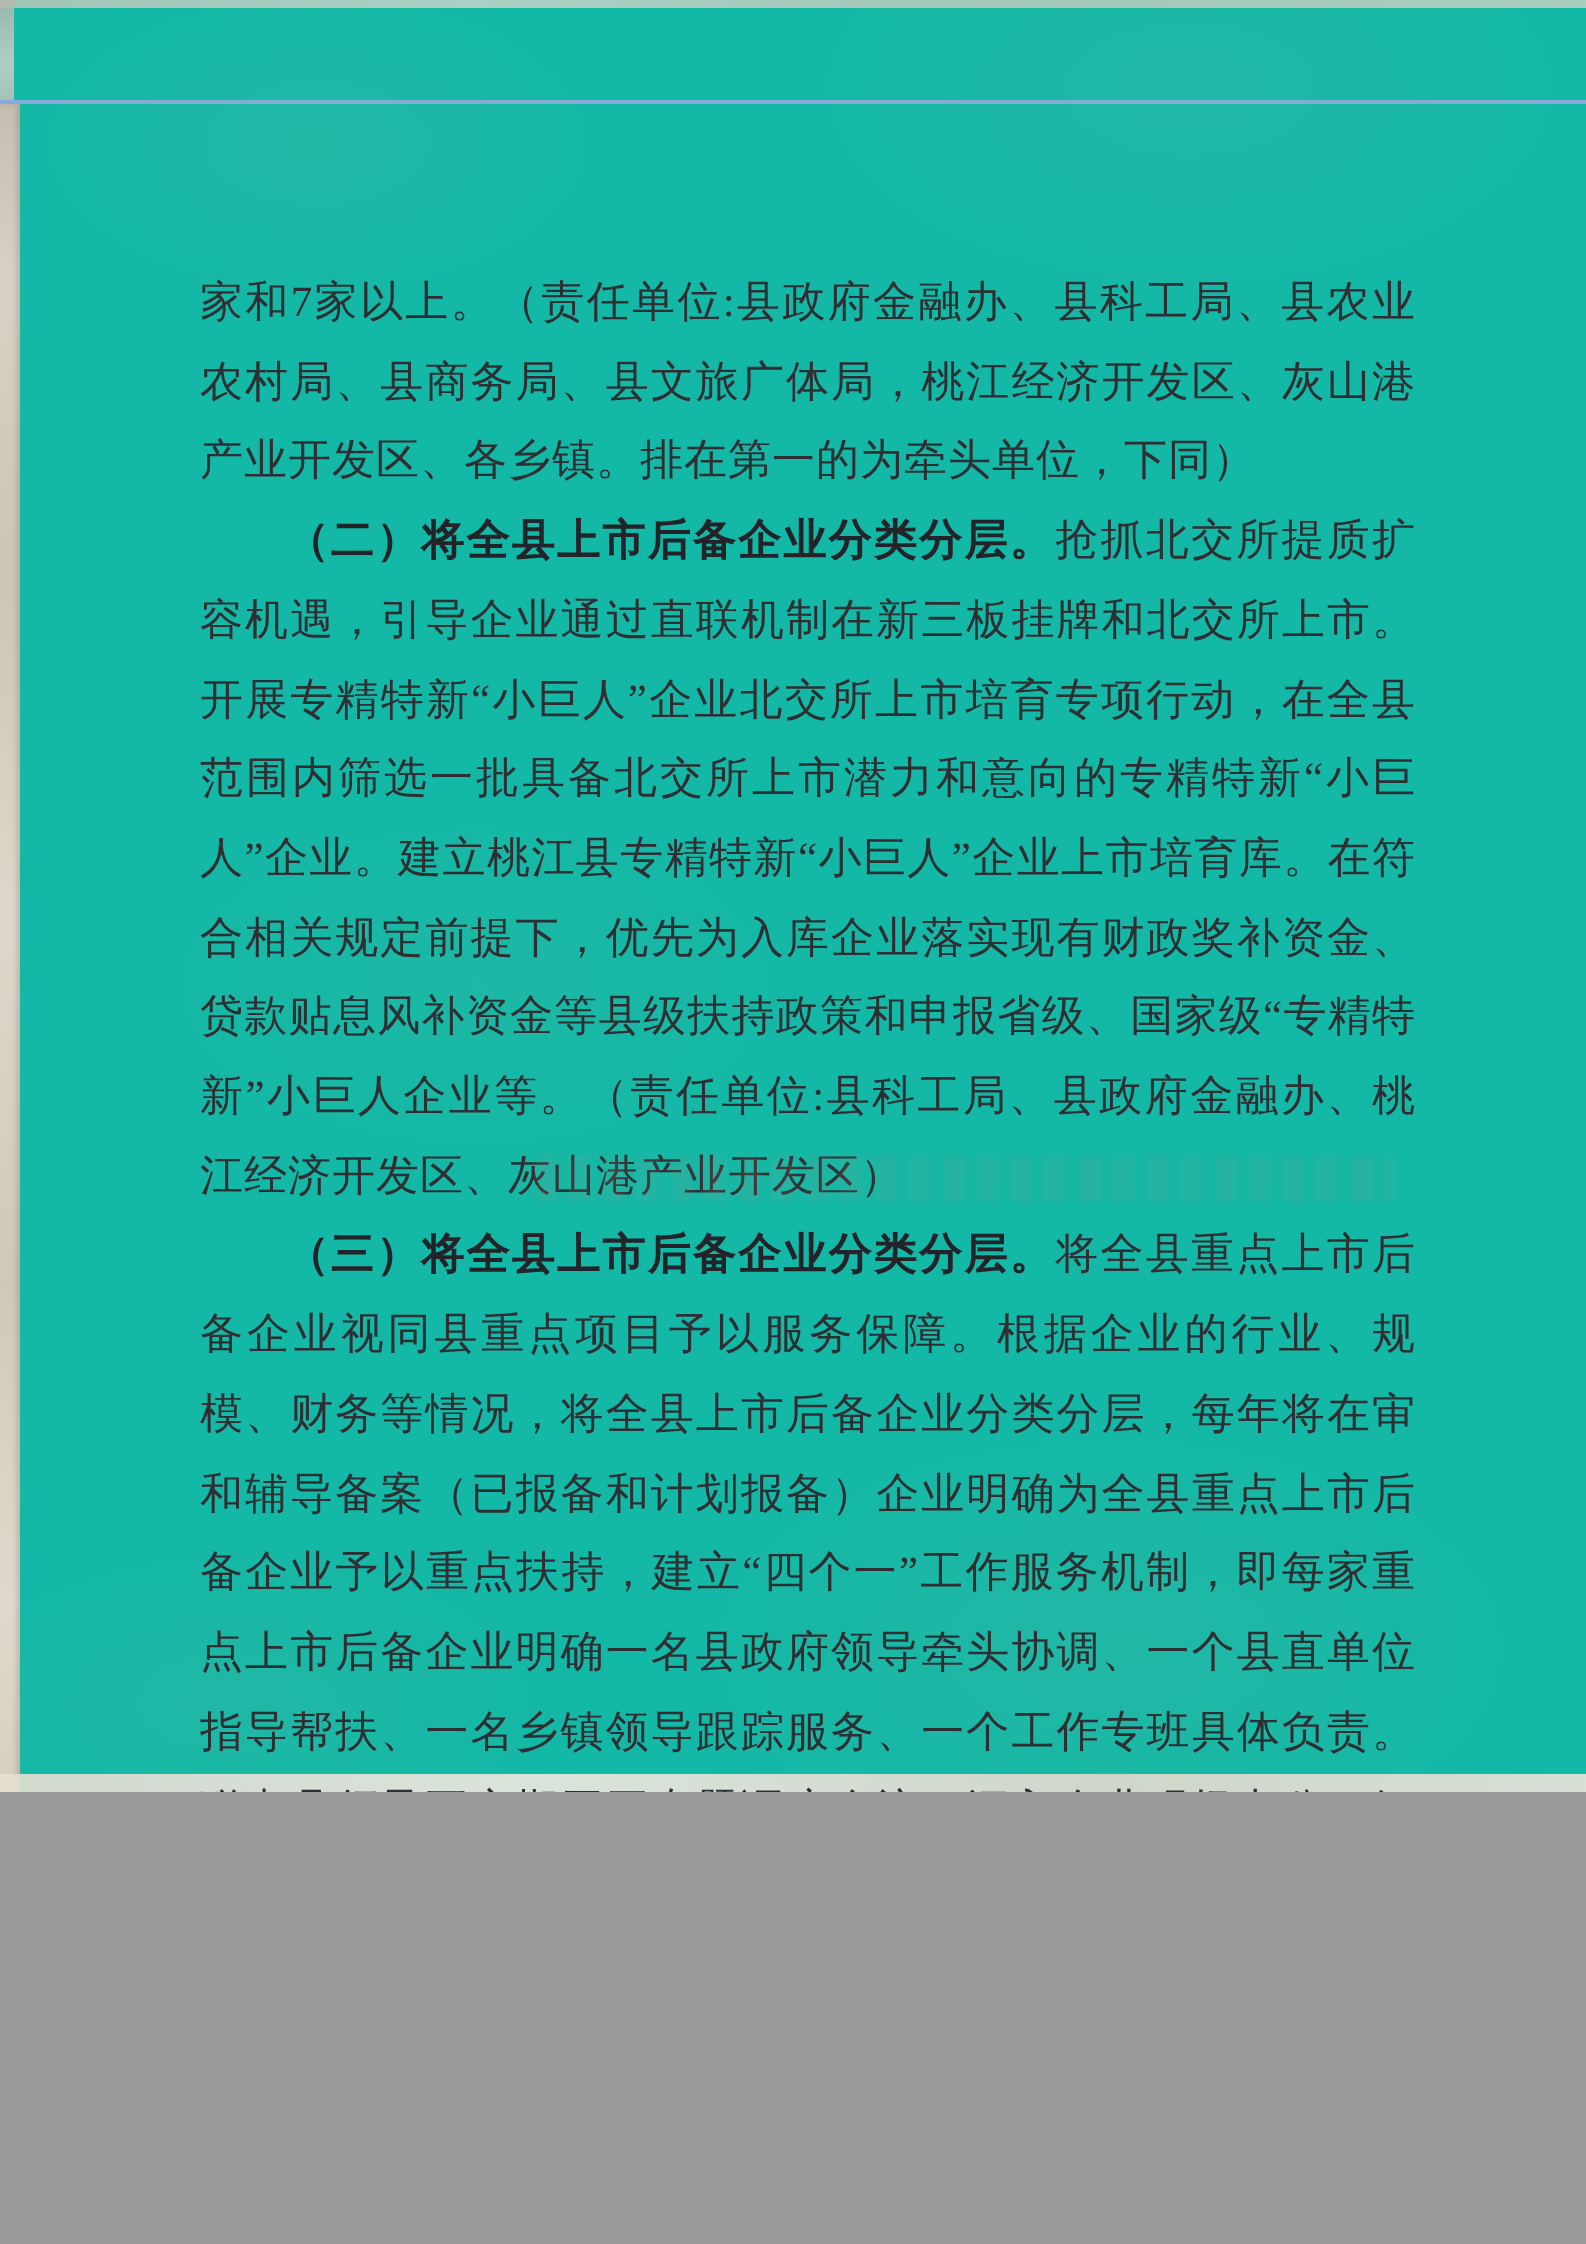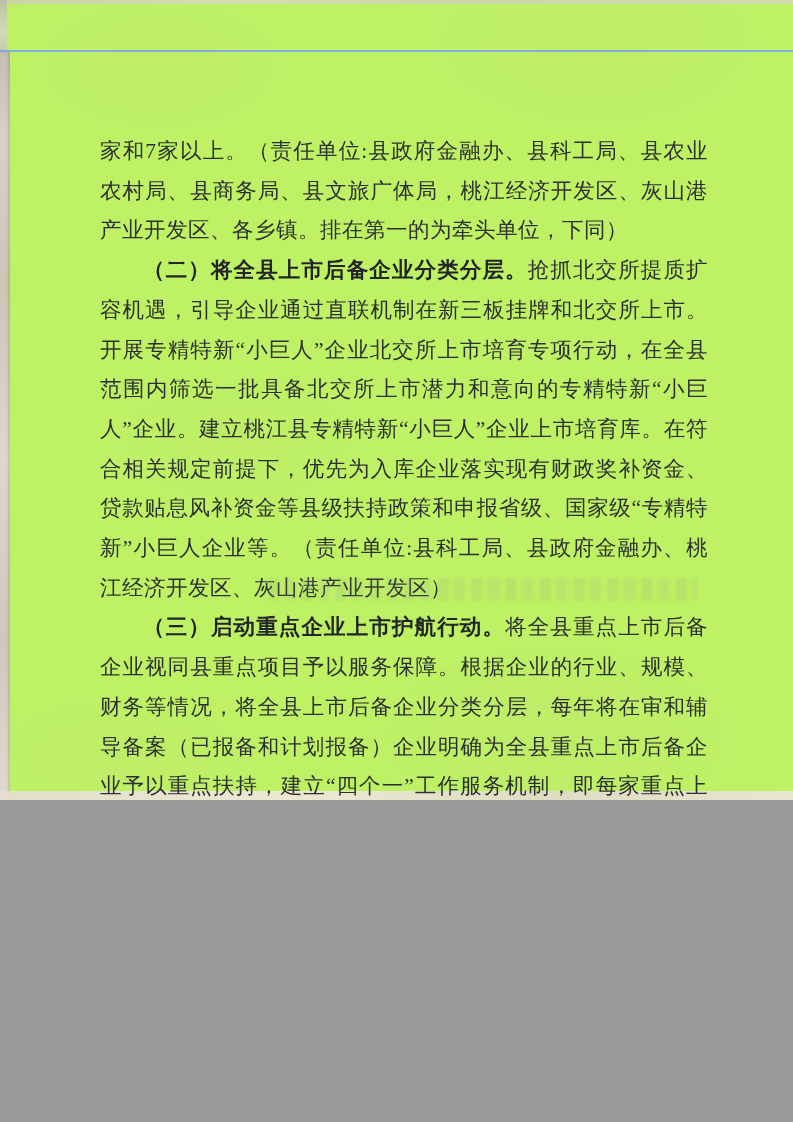--- a/index.html
+++ b/index.html
@@ -3,23 +3,23 @@
 <meta charset="utf-8">
 <style>
   html, body {
     margin: 0;
     padding: 0;
     background: #9a9a9a;
   }
   .page {
     position: relative;
     width: 793px;
-    height: 800px;
+    height: 896px;
     margin: 0 auto;
-    background: #bef264;
+    background: #14b8a6;
     overflow: hidden;
     font-family: "Liberation Serif", "DejaVu Serif", serif;
   }
   
   .page::before {
     content: "";
     position: absolute;
     inset: 0;
     background:
       radial-gradient(220px 120px at 20% 8%, rgba(190,180,160,0.08), transparent 70%),
@@ -119,21 +119,21 @@
   <div class="corner-mark"></div>
   <div class="blue-rule"></div>
   <div class="left-strip"></div>
   <div class="bottom-strip"></div>
 
   <div class="text-block">
     <p><span>家和7家以上。（责任单位:县政府金融办、县科工局、县农业农村局、县商务局、县文旅广体局，桃江经济开发区、灰山港产业开发区、各乡镇。排在第一的为牵头单位，下同）</span></p>
 
     <p class="para-indent"><span class="section-heading">（二）将全县上市后备企业分类分层。</span><span>抢抓北交所提质扩容机遇，引导企业通过直联机制在新三板挂牌和北交所上市。开展专精特新“小巨人”企业北交所上市培育专项行动，在全县范围内筛选一批具备北交所上市潜力和意向的专精特新“小巨人”企业。建立桃江县专精特新“小巨人”企业上市培育库。在符合相关规定前提下，优先为入库企业落实现有财政奖补资金、贷款贴息风补资金等县级扶持政策和申报省级、国家级“专精特新”小巨人企业等。（责任单位:县科工局、县政府金融办、桃江经济开发区、灰山港产业开发区）</span></p>
 
-    <p class="para-indent"><span class="section-heading">（三）启动重点企业上市护航行动。</span><span>将全县重点上市后备企业视同县重点项目予以服务保障。根据企业的行业、规模、财务等情况，将全县上市后备企业分类分层，每年将在审和辅导备案（已报备和计划报备）企业明确为全县重点上市后备企业予以重点扶持，建立“四个一”工作服务机制，即每家重点上市后备企业明确一名县政府领导牵头协调、一个县直单位指导帮扶、一名乡镇领导跟踪服务、一个工作专班具体负责。联点县领导不定期召开专题调度会议，深入企业现场办公，解决企业上市过程中遇到的困难和问题。（责任单位:县政府金融办、县直相关单位、桃江经济开发区、灰山港产业开发区、各乡镇）</span></p>
+    <p class="para-indent"><span class="section-heading">（三）将全县上市后备企业分类分层。</span><span>将全县重点上市后备企业视同县重点项目予以服务保障。根据企业的行业、规模、财务等情况，将全县上市后备企业分类分层，每年将在审和辅导备案（已报备和计划报备）企业明确为全县重点上市后备企业予以重点扶持，建立“四个一”工作服务机制，即每家重点上市后备企业明确一名县政府领导牵头协调、一个县直单位指导帮扶、一名乡镇领导跟踪服务、一个工作专班具体负责。联点县领导不定期召开专题调度会议，深入企业现场办公，解决企业上市过程中遇到的困难和问题。（责任单位:县政府金融办、县直相关单位、桃江经济开发区、灰山港产业开发区、各乡镇）</span></p>
   </div>
 
   <div class="ghost ghost-1"></div>
   <div class="ghost ghost-2"></div>
 
   <div class="page-number">— 3 —</div>
 
 </div>
 
 </body></html>

